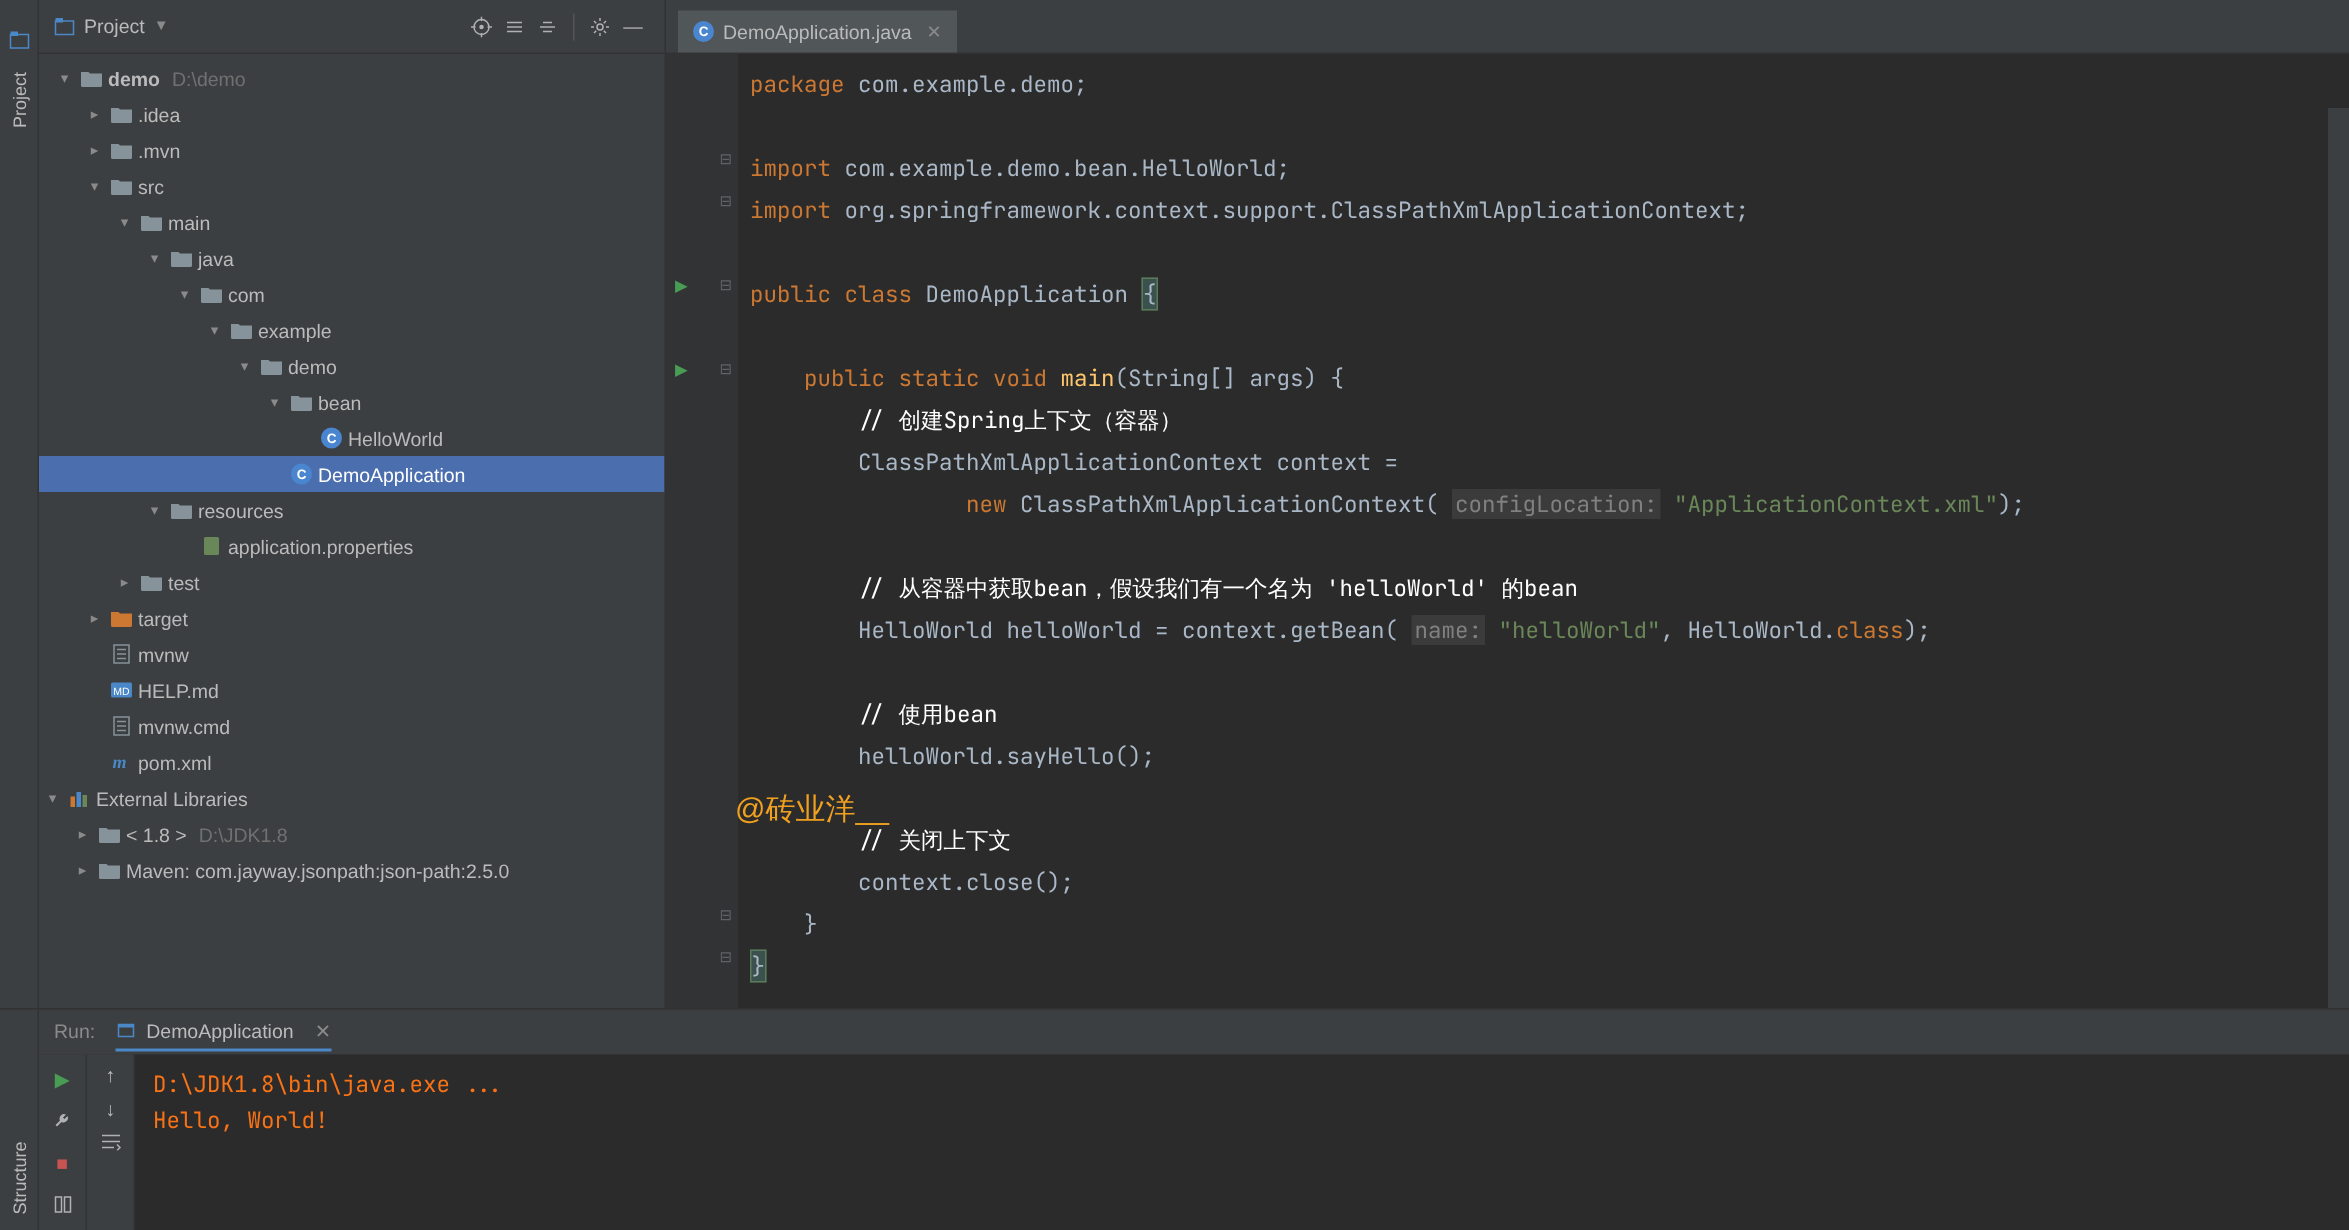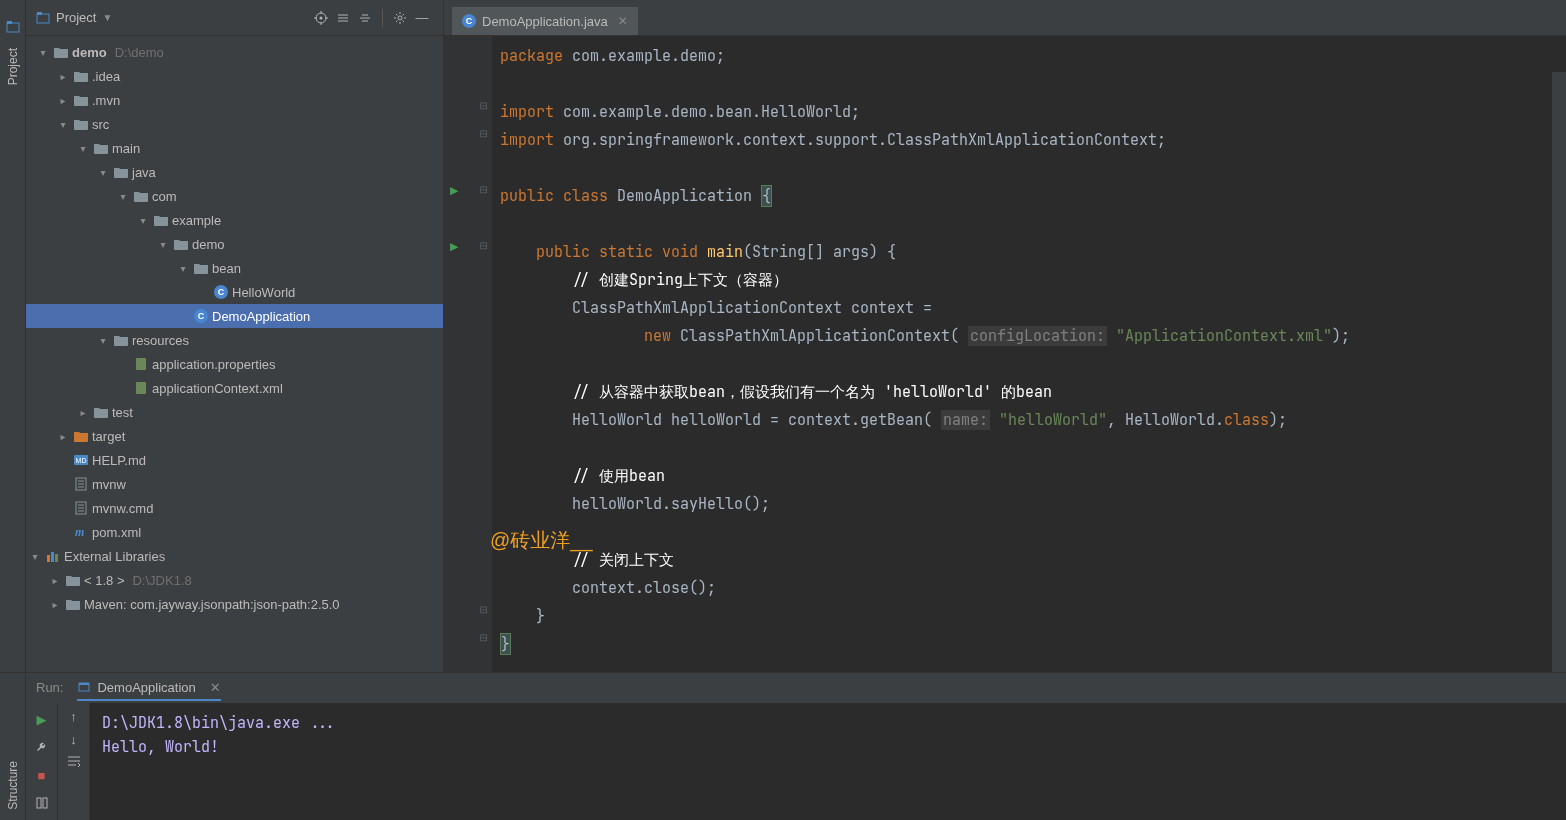--- a/index.html
+++ b/index.html
@@ -40,21 +40,21 @@
 .scrollbar-track { position:absolute; right:0; top:36px; bottom:0; width:14px; background:#3c3f41; }
 .run-panel { height:148px; display:flex; border-top:1px solid #323232; background:#2b2b2b; position:absolute; bottom:0; left:0; right:0; }
 .run-header { position:absolute; top:0; left:26px; right:0; height:30px; background:#3c3f41; display:flex; align-items:center; padding:0 10px; border-bottom:2px solid #3c3f41; }
 .run-header .lbl { color:#8a8a8a; margin-right:14px; }
 .run-header .config { display:flex; align-items:center; gap:6px; border-bottom:2px solid #4a88c7; padding-bottom:4px; margin-bottom:-6px; }
 .run-header .close { color:#8a8a8a; margin-left:8px; }
 .run-body { display:flex; position:absolute; top:30px; left:26px; right:0; bottom:0; }
 .run-toolbar { width:32px; background:#3c3f41; display:flex; flex-direction:column; align-items:center; padding-top:6px; gap:8px; border-right:1px solid #323232; }
 .run-toolbar .btn { width:20px; height:20px; display:flex; align-items:center; justify-content:center; color:#afb1b3; cursor:pointer; }
 .run-toolbar2 { width:32px; background:#3c3f41; display:flex; flex-direction:column; align-items:center; padding-top:6px; gap:8px; border-right:1px solid #323232; }
-.console { flex:1; background:#2b2b2b; padding:8px 12px; font-family:"JetBrains Mono","Consolas",monospace; font-size:15px; line-height:24px; color:#c4b5fd; white-space:pre; }
+.console { flex:1; background:#2b2b2b; padding:8px 12px; font-family:"JetBrains Mono","Consolas",monospace; font-size:15px; line-height:24px; color:#f97316; white-space:pre; }
 .left-gutter-bottom { width:26px; background:#3c3f41; border-right:1px solid #323232; display:flex; flex-direction:column; align-items:center; justify-content:flex-end; padding-bottom:10px; }
 svg { display:block; }
 </style>
 </head>
 <body>
 
 <div class="main">
   <div class="left-gutter">
     <span class="icon">
         <svg width="14" height="14" viewBox="0 0 14 14">
@@ -226,68 +226,59 @@
         </div>
         <div class="tree-row" style="padding-left: 88px;">
           <span class="arrow"></span>
           <span class="icon">
             <svg width="12" height="14" viewBox="0 0 12 14">
               <rect x="1" y="1" width="10" height="12" fill="#6a8759" rx="1"></rect>
             </svg>
           </span>
           <span class="label">application.properties</span>
         </div>
-        <div class="tree-row" style="padding-left: 88px;">
-          <span class="arrow"></span>
-          <span class="icon">
-            <svg width="12" height="14" viewBox="0 0 12 14">
-              <rect x="1" y="1" width="10" height="12" fill="#6a8759" rx="1"></rect>
-            </svg>
-          </span>
-          <span class="label">applicationContext.xml</span>
-        </div>
         <div class="tree-row" style="padding-left: 48px;">
           <span class="arrow">▸</span>
           <span class="icon">
             <svg width="14" height="12" viewBox="0 0 14 12">
               <path d="M0 2h5l1 1h8v8a1 1 0 0 1-1 1H1a1 1 0 0 1-1-1z" fill="#87939a"></path>
             </svg>
           </span>
           <span class="label">test</span>
         </div>
         <div class="tree-row" style="padding-left: 28px;">
           <span class="arrow">▸</span>
           <span class="icon">
             <svg width="14" height="12" viewBox="0 0 14 12">
               <path d="M0 2h5l1 1h8v8a1 1 0 0 1-1 1H1a1 1 0 0 1-1-1z" fill="#cc7832"></path>
             </svg>
           </span>
           <span class="label">target</span>
-        </div>
-        <div class="tree-row" style="padding-left: 28px;">
-          <span class="arrow"></span>
-          <span class="icon">
-            <svg width="14" height="12" viewBox="0 0 14 12">
-              <rect x="0" y="1" width="14" height="10" fill="#4a88c7" rx="1"></rect>
-              <text x="7" y="9" text-anchor="middle" fill="#fff" font-size="7" font-family="sans-serif">MD</text>
-            </svg>
-          </span>
-          <span class="label">HELP.md</span>
         </div>
         <div class="tree-row" style="padding-left: 28px;">
           <span class="arrow"></span>
           <span class="icon">
             <svg width="12" height="14" viewBox="0 0 12 14">
               <rect x="1" y="1" width="10" height="12" fill="none" stroke="#87939a"></rect>
               <line x1="3" y1="4" x2="9" y2="4" stroke="#87939a"></line>
               <line x1="3" y1="7" x2="9" y2="7" stroke="#87939a"></line>
               <line x1="3" y1="10" x2="9" y2="10" stroke="#87939a"></line>
             </svg>
           </span>
           <span class="label">mvnw</span>
+        </div>
+        <div class="tree-row" style="padding-left: 28px;">
+          <span class="arrow"></span>
+          <span class="icon">
+            <svg width="14" height="12" viewBox="0 0 14 12">
+              <rect x="0" y="1" width="14" height="10" fill="#4a88c7" rx="1"></rect>
+              <text x="7" y="9" text-anchor="middle" fill="#fff" font-size="7" font-family="sans-serif">MD</text>
+            </svg>
+          </span>
+          <span class="label">HELP.md</span>
         </div>
         <div class="tree-row" style="padding-left: 28px;">
           <span class="arrow"></span>
           <span class="icon">
             <svg width="12" height="14" viewBox="0 0 12 14">
               <rect x="1" y="1" width="10" height="12" fill="none" stroke="#87939a"></rect>
               <line x1="3" y1="4" x2="9" y2="4" stroke="#87939a"></line>
               <line x1="3" y1="7" x2="9" y2="7" stroke="#87939a"></line>
               <line x1="3" y1="10" x2="9" y2="10" stroke="#87939a"></line>
             </svg>

